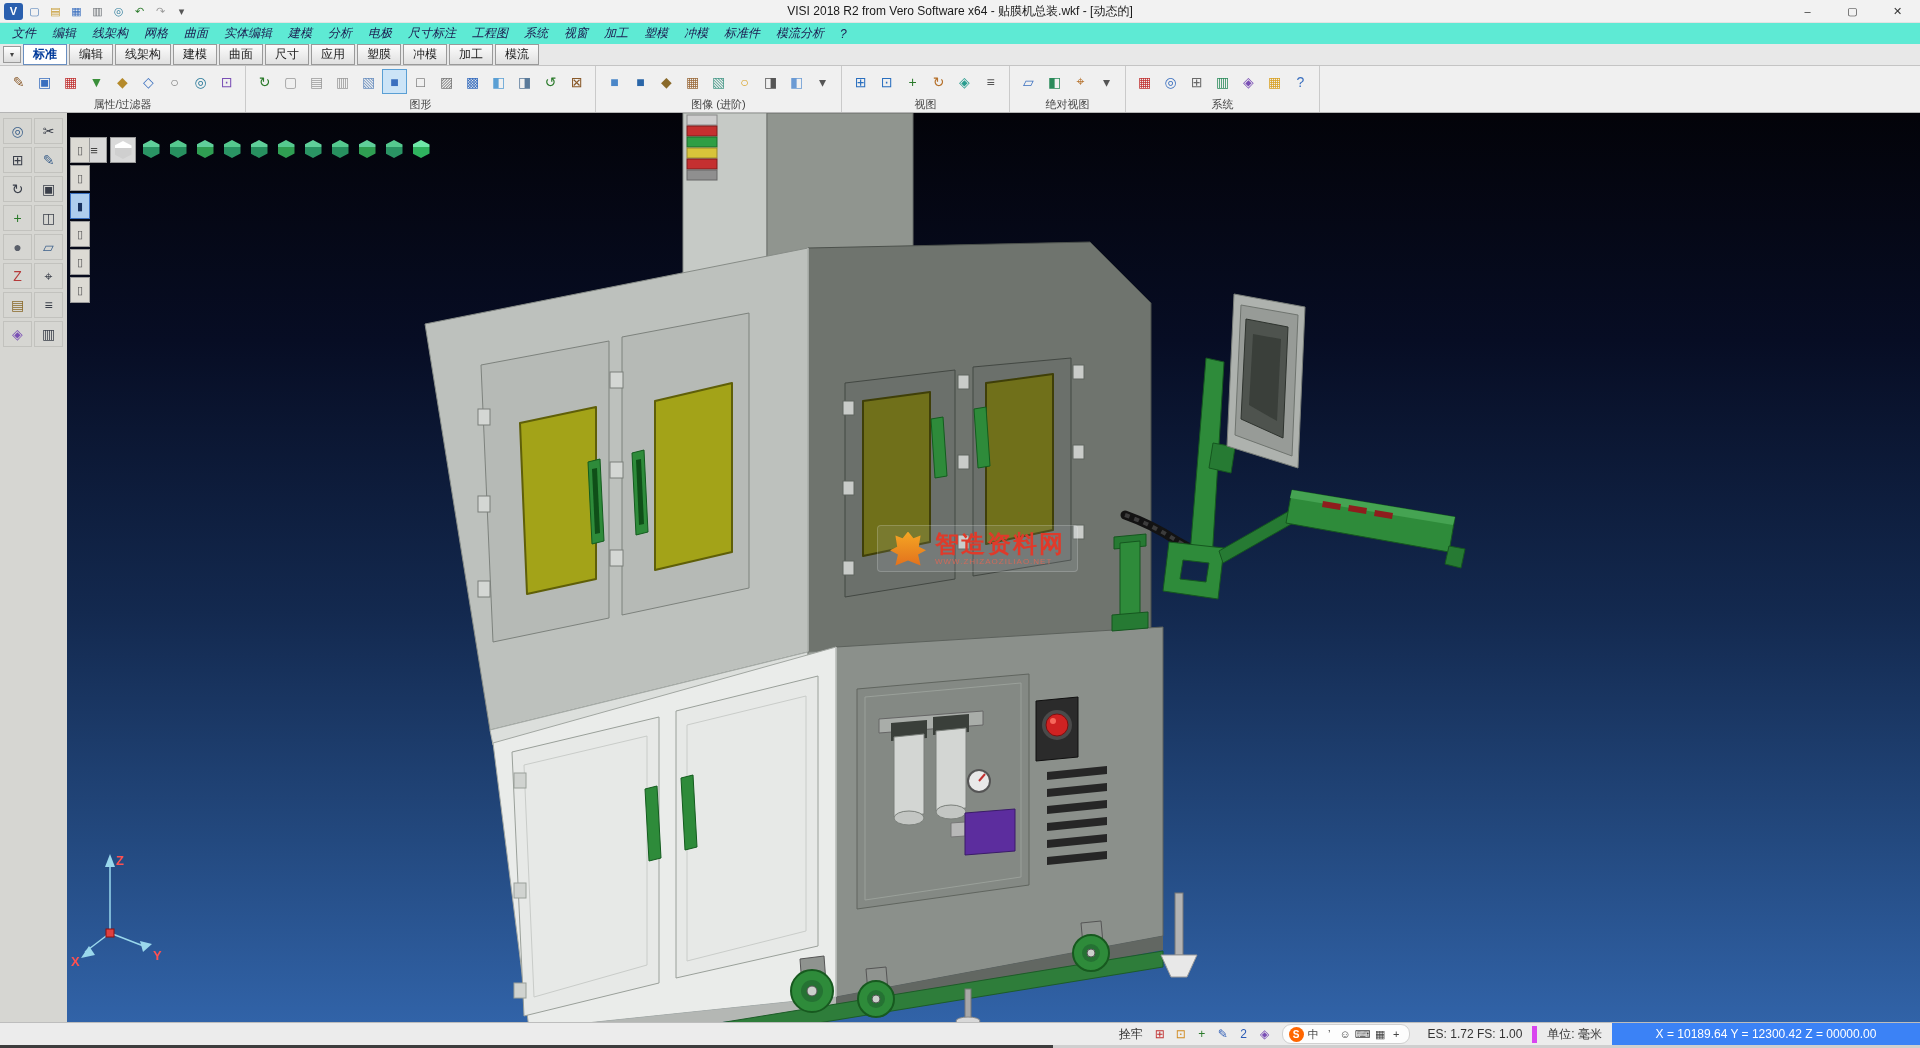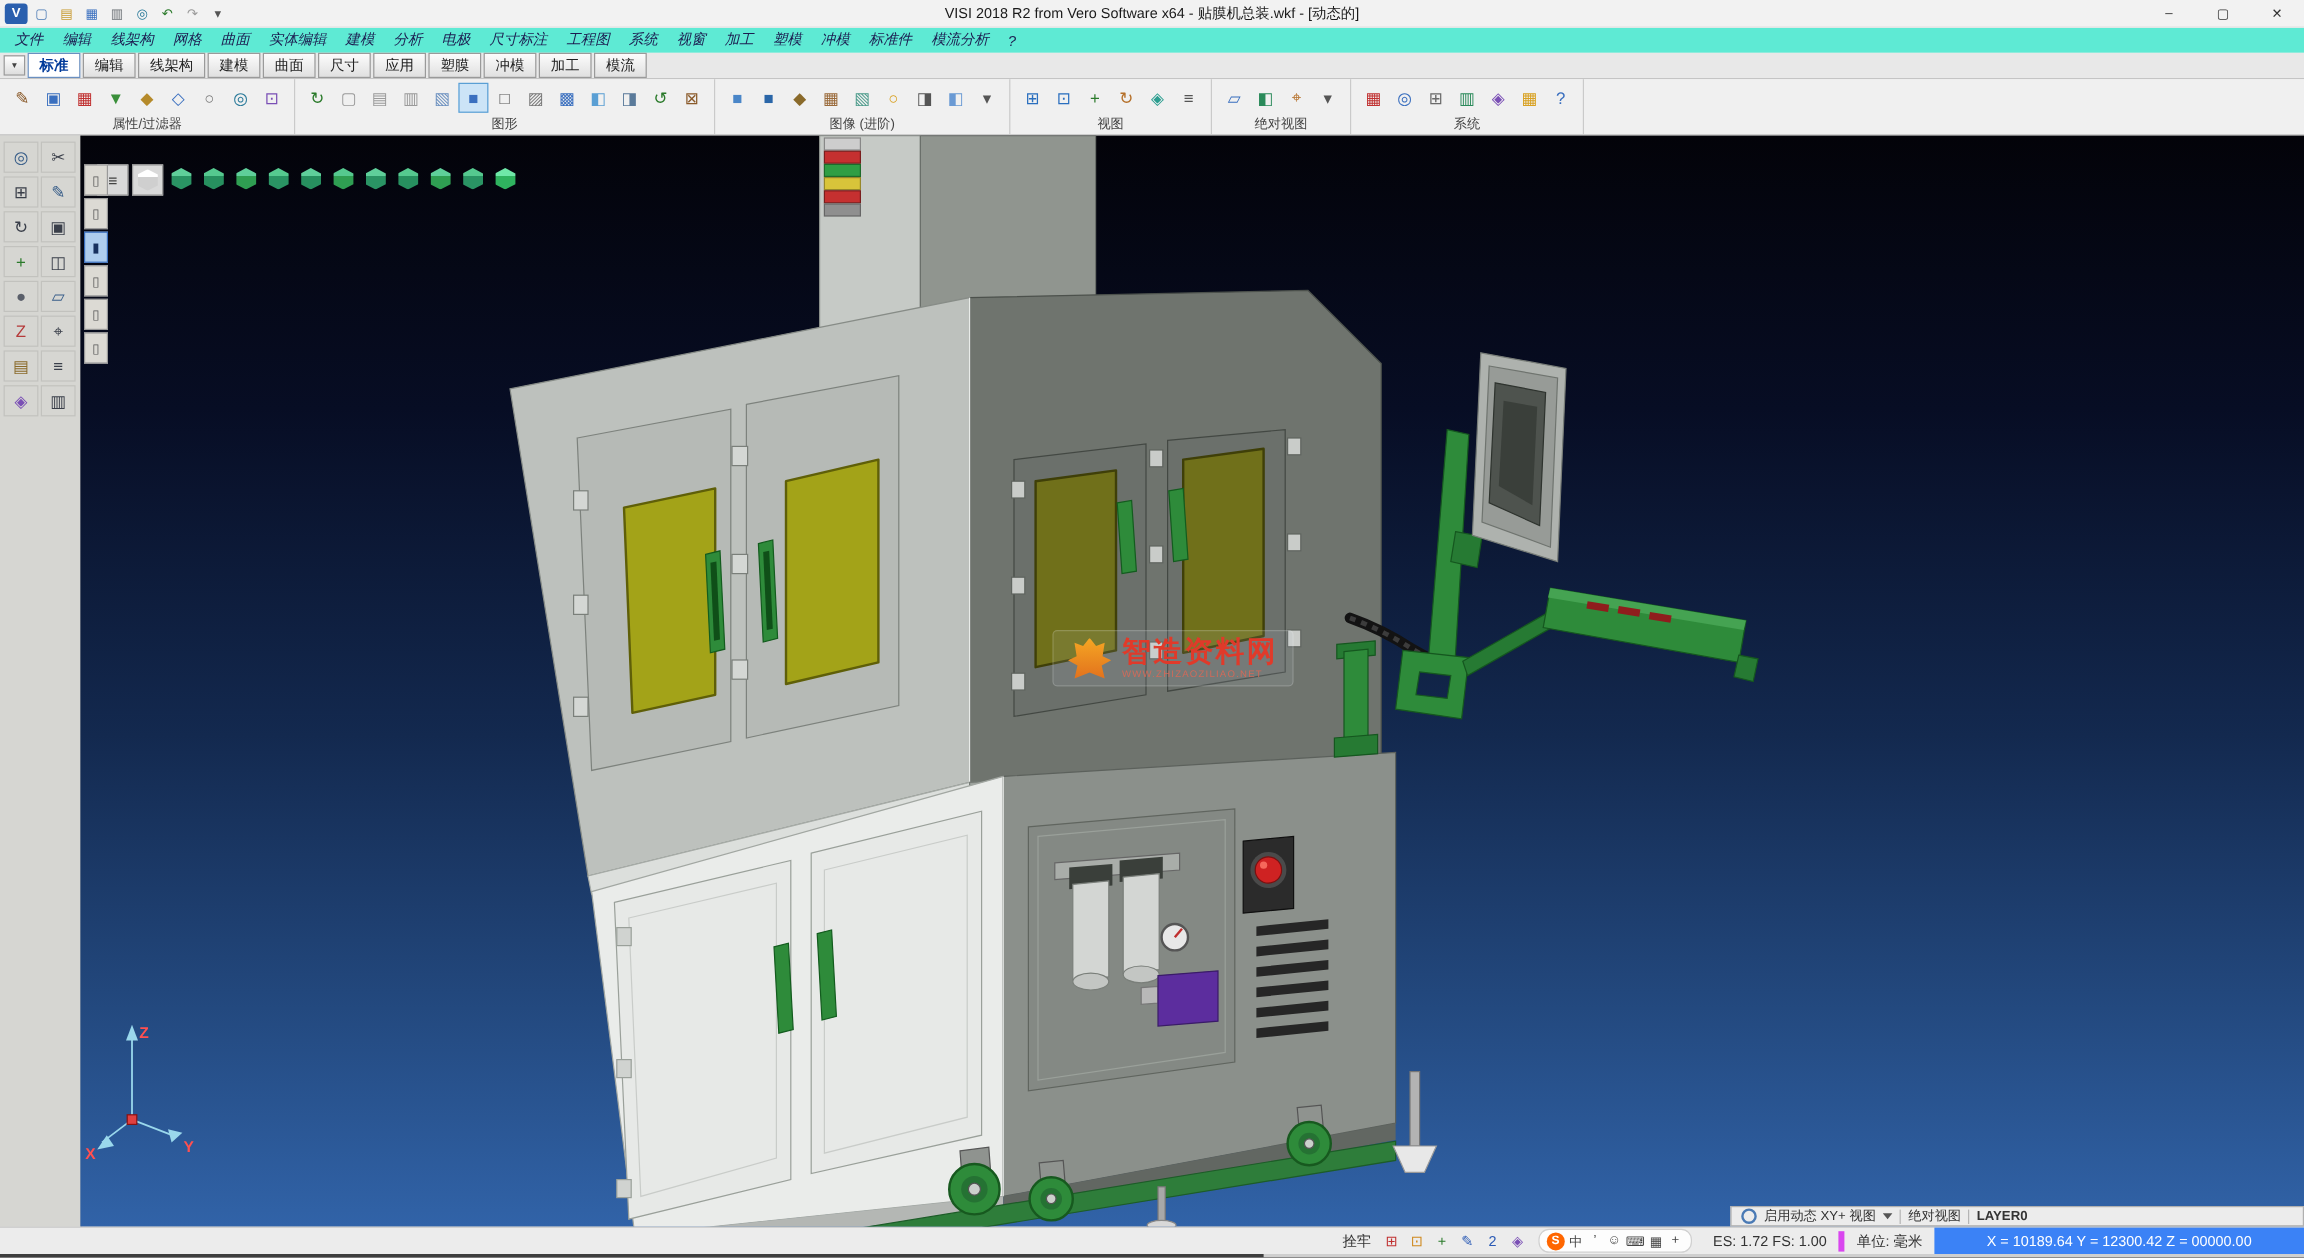--- a/index.html
+++ b/index.html
@@ -470,29 +470,20 @@
         </div>
 
       <div class="watermark">
         <div class="wm-logo"></div>
         <div class="wm-text">
           <div class="wm-title">智造资料网</div>
           <div class="wm-sub">WWW.ZHIZAOZILIAO.NET</div>
         </div>
       </div>
 
-      <div class="view-ctrl">
-        <span class="vc-dot"></span>
-        <span>启用动态 XY+ 视图</span>
-        <span class="vc-caret"></span>
-        <span class="vc-sep"></span>
-        <span>绝对视图</span>
-        <span class="vc-sep"></span>
-        <span class="vc-layer">LAYER0</span>
-      </div>
 
     </div>
   </div>
 
   <div class="statusbar">
     <div class="sb-spacer"></div>
     <span class="sb-lock">拴牢</span>
     <div class="sb-icons">
         <div class="sbicon" style="color: rgb(192, 48, 48);">⊞</div>
         <div class="sbicon" style="color: rgb(208, 138, 32);">⊡</div>

